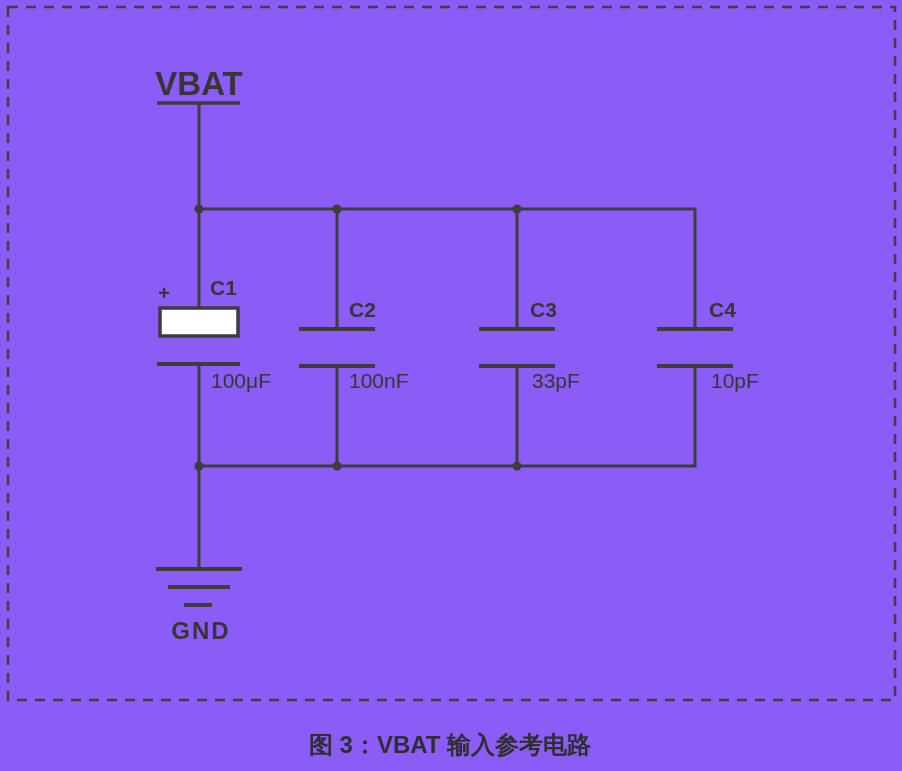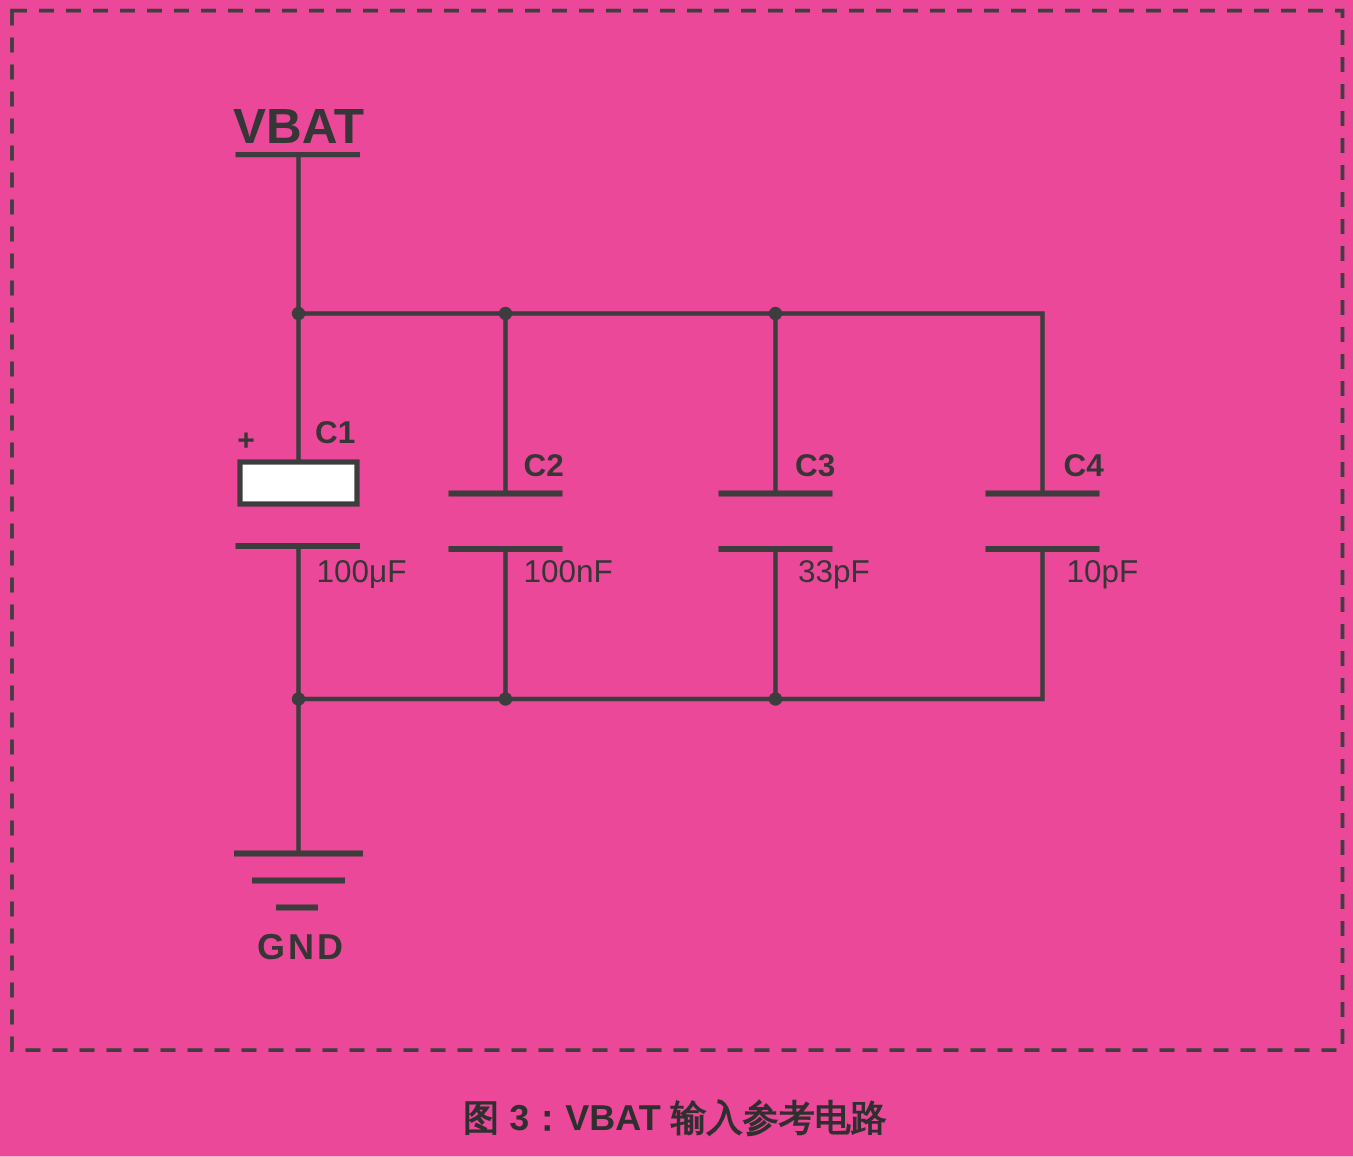--- a/index.html
+++ b/index.html
@@ -2,21 +2,21 @@
 <html><head>
 <meta charset="utf-8">
 <style>
   html, body {
     margin: 0; padding: 0;
     background: #ffffff;
   }
   .page {
     position: relative;
     width: 902px; height: 771px;
-    background: #ec4899;
+    background: #8b5cf6;
     font-family: "Liberation Sans", sans-serif;
     overflow: hidden;
   }
   svg { display: block; }
   .frame {
     fill: none;
     stroke: #3f3f3f;
     stroke-width: 2.5;
     stroke-dasharray: 10 8;
   }

